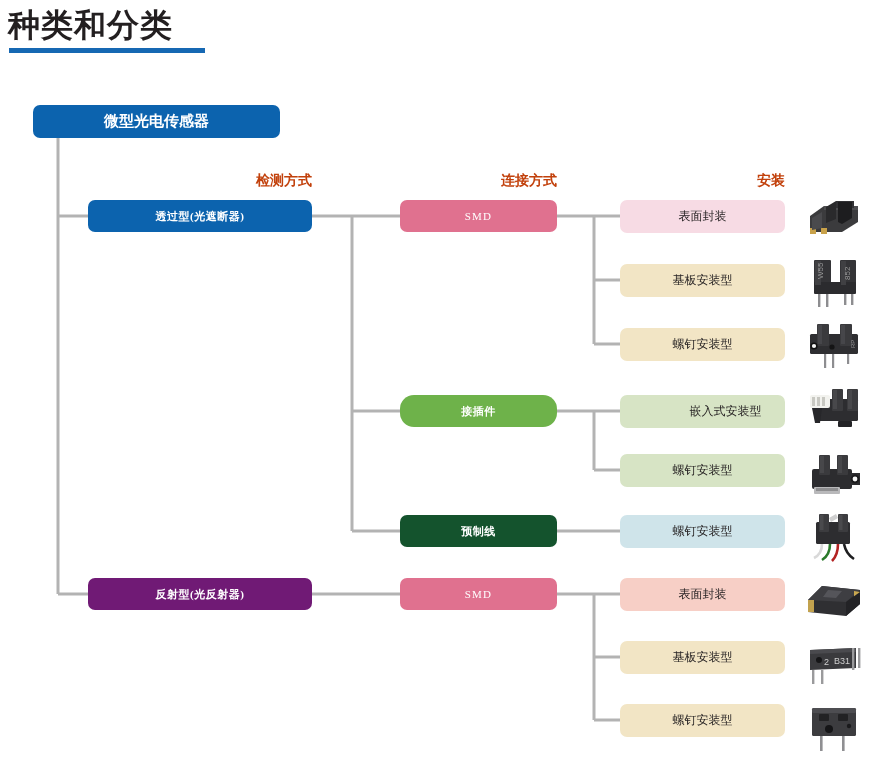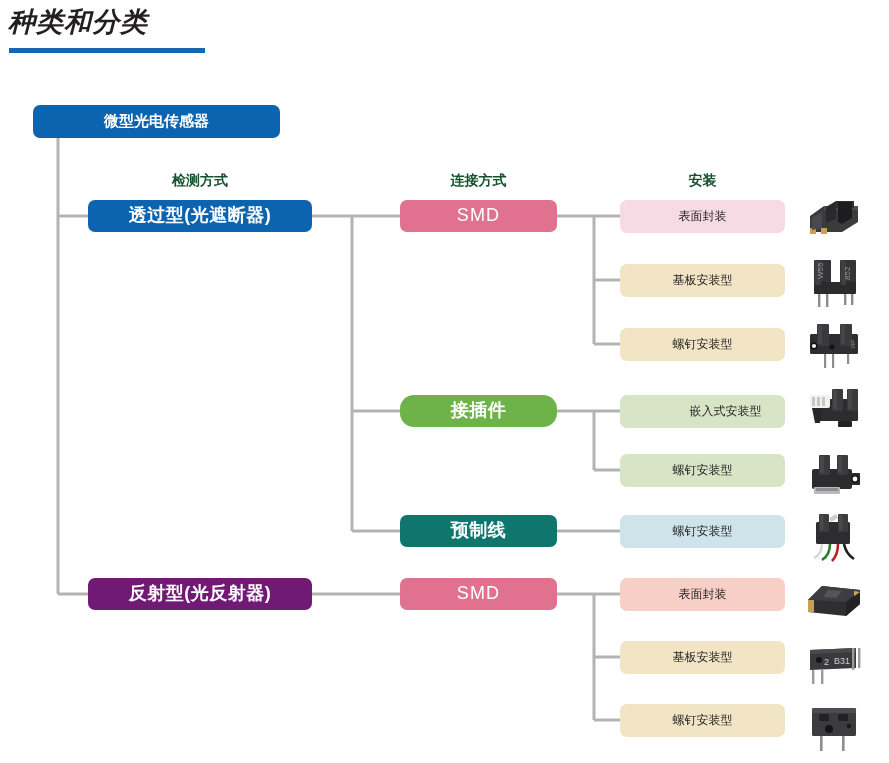--- a/index.html
+++ b/index.html
@@ -6,45 +6,45 @@
   body{
     width:889px;height:763px;background:#ffffff;
     font-family:"Liberation Sans","DejaVu Sans",sans-serif;
     -webkit-font-smoothing:antialiased;
   }
   #root{position:relative;width:889px;height:763px;overflow:hidden;}
 
   
   .page-title{
     position:absolute;left:8px;top:4px;
-    font-size:27px;font-weight:bold;color:#231f20;letter-spacing:1px;font-style:italic;
+    font-size:32px;font-weight:bold;color:#231f20;letter-spacing:1px;
   }
   .title-rule{
     position:absolute;left:9px;top:48px;width:196px;height:5px;background:#1668b3;
   }
 
   
   .wires{position:absolute;left:0;top:0;width:889px;height:763px;}
 
   
   .node{
     position:absolute;box-sizing:border-box;
     display:flex;align-items:center;justify-content:center;
     border-radius:7px;text-align:center;
     font-size:14.5px;line-height:1.1;white-space:nowrap;
   }
   .node.lvl1{font-weight:bold;color:#ffffff;font-size:15px;}
-  .node.lvl2{color:#ffffff;font-size:18px;font-weight:bold;letter-spacing:.5px;}
+  .node.lvl2{color:#ffffff;font-size:11px;font-weight:bold;letter-spacing:.5px;font-family:Liberation Serif, serif;}
   .node.lvl2.latin{font-weight:normal;letter-spacing:1.2px;}
   .node.lvl3{color:#231f20;font-size:12px;font-weight:normal;}
 
   
   .col-caption{
-    position:absolute;font-size:14px;font-weight:bold;color:#14532d;
-    white-space:nowrap;text-align:center;
+    position:absolute;font-size:14px;font-weight:bold;color:#c2410c;
+    white-space:nowrap;text-align:right;
   }
 
   
   .photo{position:absolute;width:66px;height:58px;}
   .photo svg{display:block;width:66px;height:58px;}
 </style>
 </head>
 <body>
 
 <div id="root">
@@ -108,21 +108,21 @@
   <div class="node lvl2" style="left:88px;top:578px;width:224px;height:32px;background:#701a75;">
     <span>反射型(光反射器)</span>
   </div>
 
   <div class="node lvl2 latin" style="left:400px;top:200px;width:157px;height:32px;background:#e0718f;">
     <span>SMD</span>
   </div>
   <div class="node lvl2" style="left:400px;top:395px;width:157px;height:32px;background:#6eb24a;border-radius:14px;">
     <span>接插件</span>
   </div>
-  <div class="node lvl2" style="left:400px;top:515px;width:157px;height:32px;background:#0f766e;">
+  <div class="node lvl2" style="left:400px;top:515px;width:157px;height:32px;background:#14532d;">
     <span>预制线</span>
   </div>
   <div class="node lvl2 latin" style="left:400px;top:578px;width:157px;height:32px;background:#e0718f;">
     <span>SMD</span>
   </div>
 
   <div class="node lvl3" style="left:620px;top:200px;width:165px;height:33px;background:#f7dbe4;">
     <span>表面封装</span>
   </div>
   <div class="node lvl3" style="left:620px;top:264px;width:165px;height:33px;background:#f2e5c5;">

